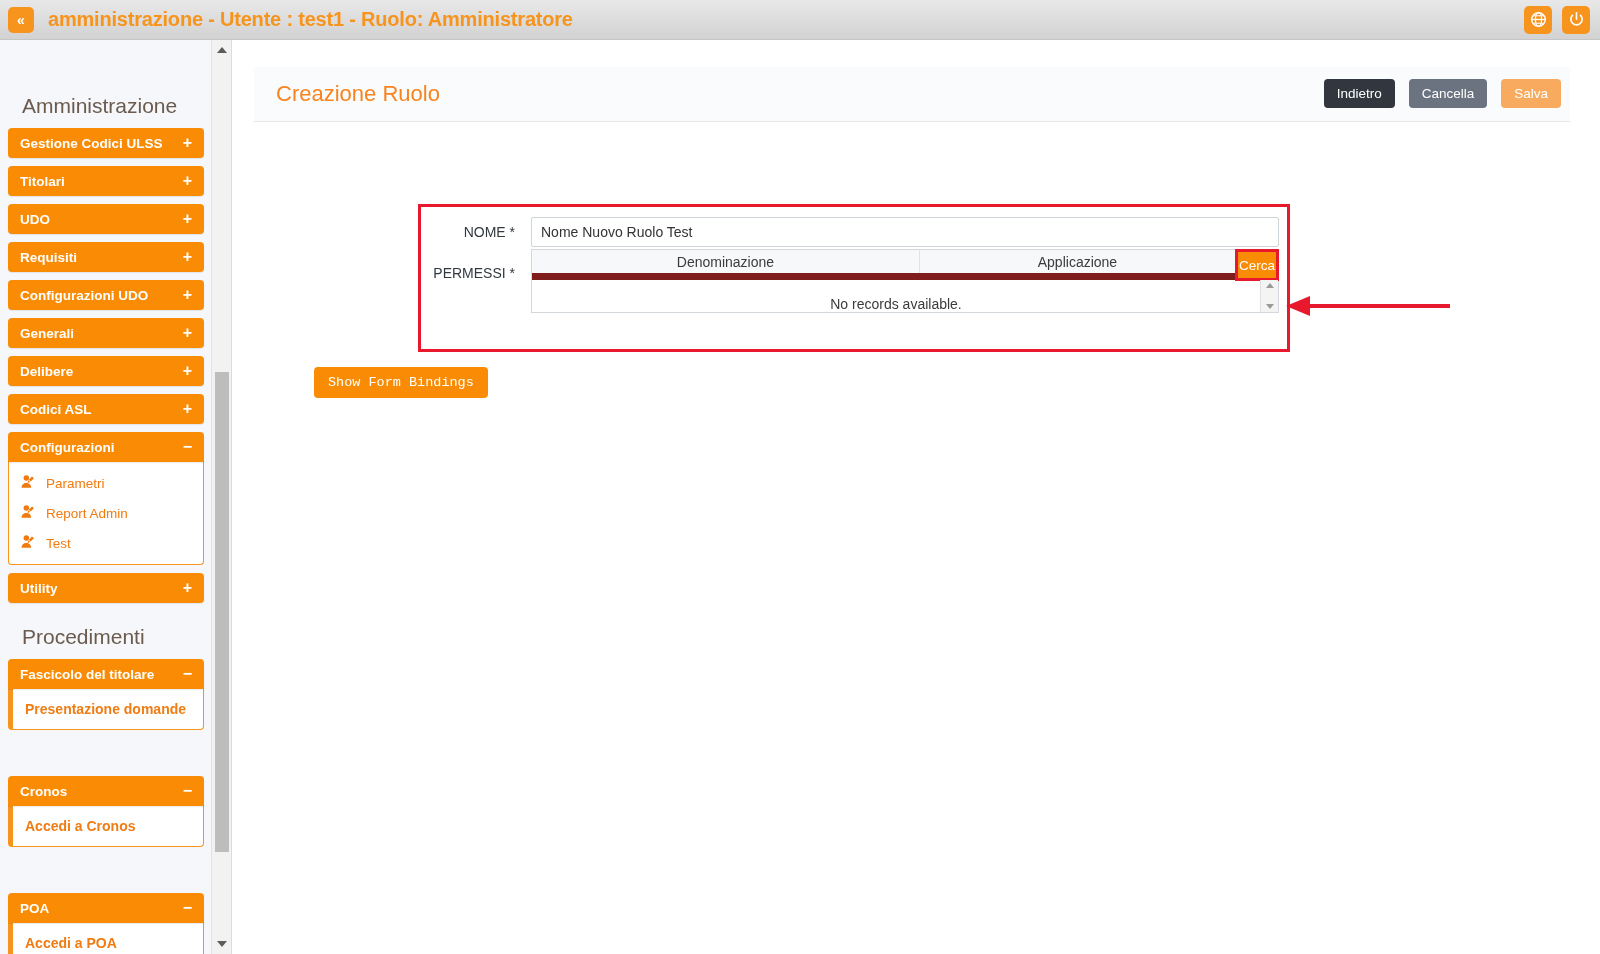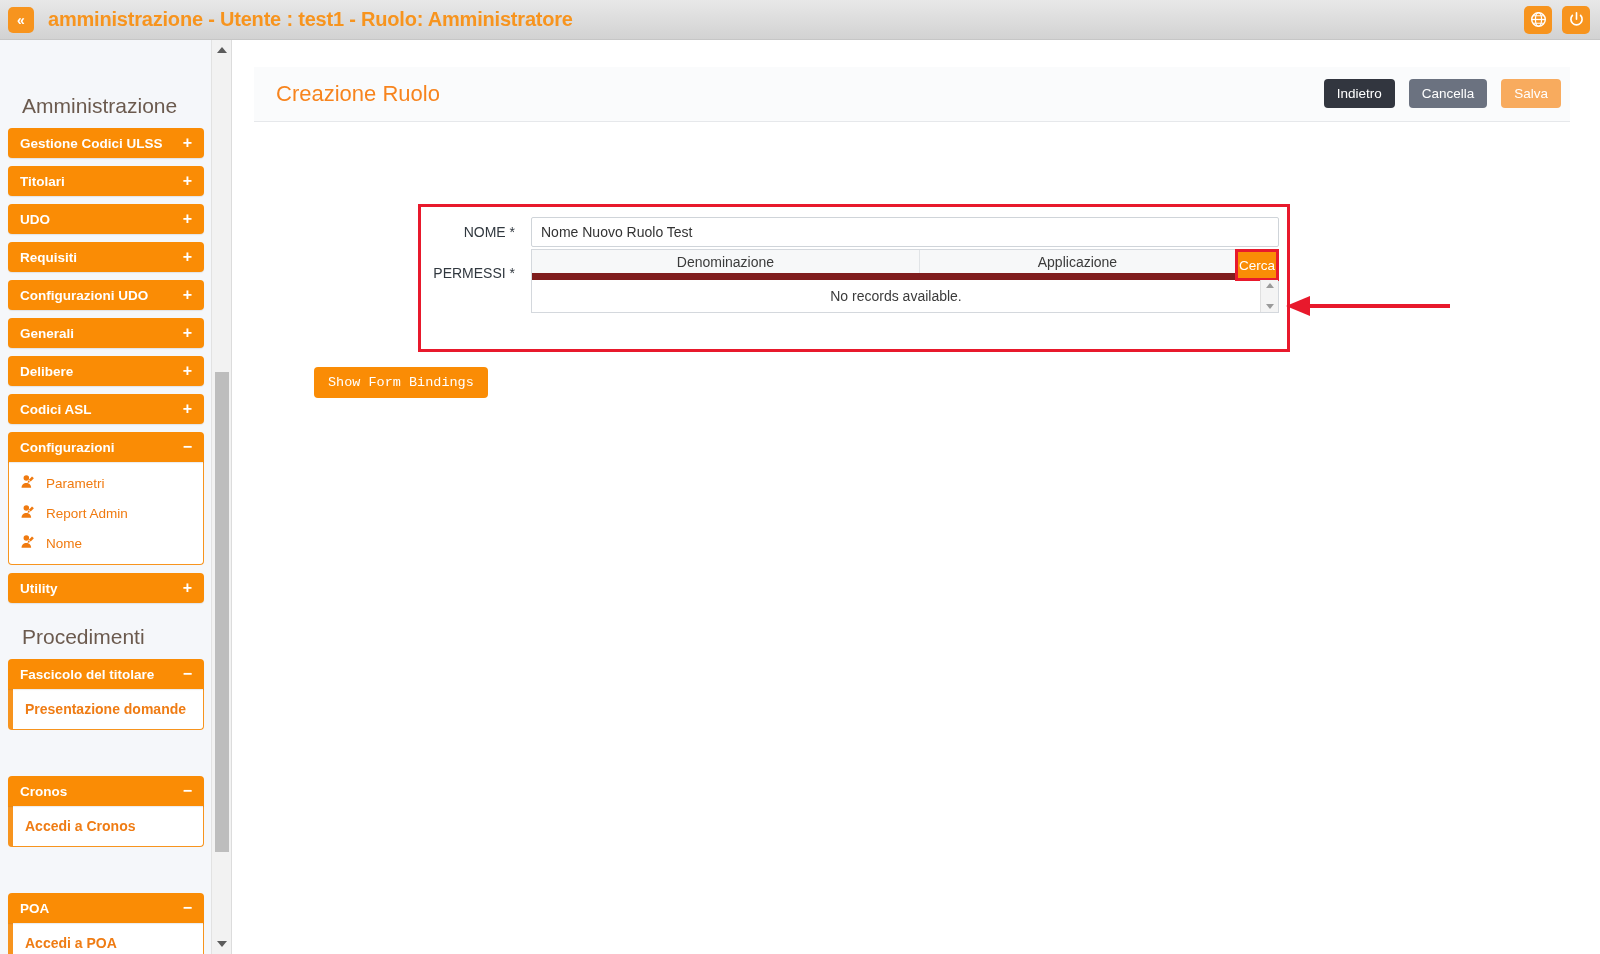--- a/index.html
+++ b/index.html
@@ -249,21 +249,21 @@
     font-size: 13.5px;
     display: flex; align-items: center; justify-content: center;
     cursor: pointer;
     margin: -1px -1px -1px 0;
     height: 32px;
     box-sizing: border-box;
   }
   #permessi-body {
     display: flex;
     height: 32px;
-    align-items: center;
+    align-items: flex-end;
     position: relative;
   }
   #no-records {
     flex: 1;
     text-align: center;
     font-size: 14px;
     color: #3b3b3b;
     padding-right: 18px;
   }
   #records-scrollbar {
@@ -432,21 +432,21 @@
         </div>
         <div class="side-sub-item">
           <span class="person-icon">
             <svg width="16" height="15" viewBox="0 0 18 16">
               <circle cx="6" cy="4" r="3.1" fill="#f07a0f"></circle>
               <path d="M0.6 15c0-3.2 2.4-5.3 5.4-5.3s5.4 2.1 5.4 5.3z" fill="#f07a0f"></path>
               <path d="M12.4 2.3l2.1 2.1-3.6 3.6-2.1-2.1z" fill="#f07a0f"></path>
               <path d="M8.2 6.6l2.1 2.1-2.9 0.9z" fill="#f07a0f"></path>
             </svg>
           </span>
-          <span>Nome</span>
+          <span>Test</span>
         </div>
       </div>
     </div>
 
     <div class="side-group">
       <div class="side-header">
         <span>Utility</span>
         <span class="sign">+</span>
       </div>
     </div>

